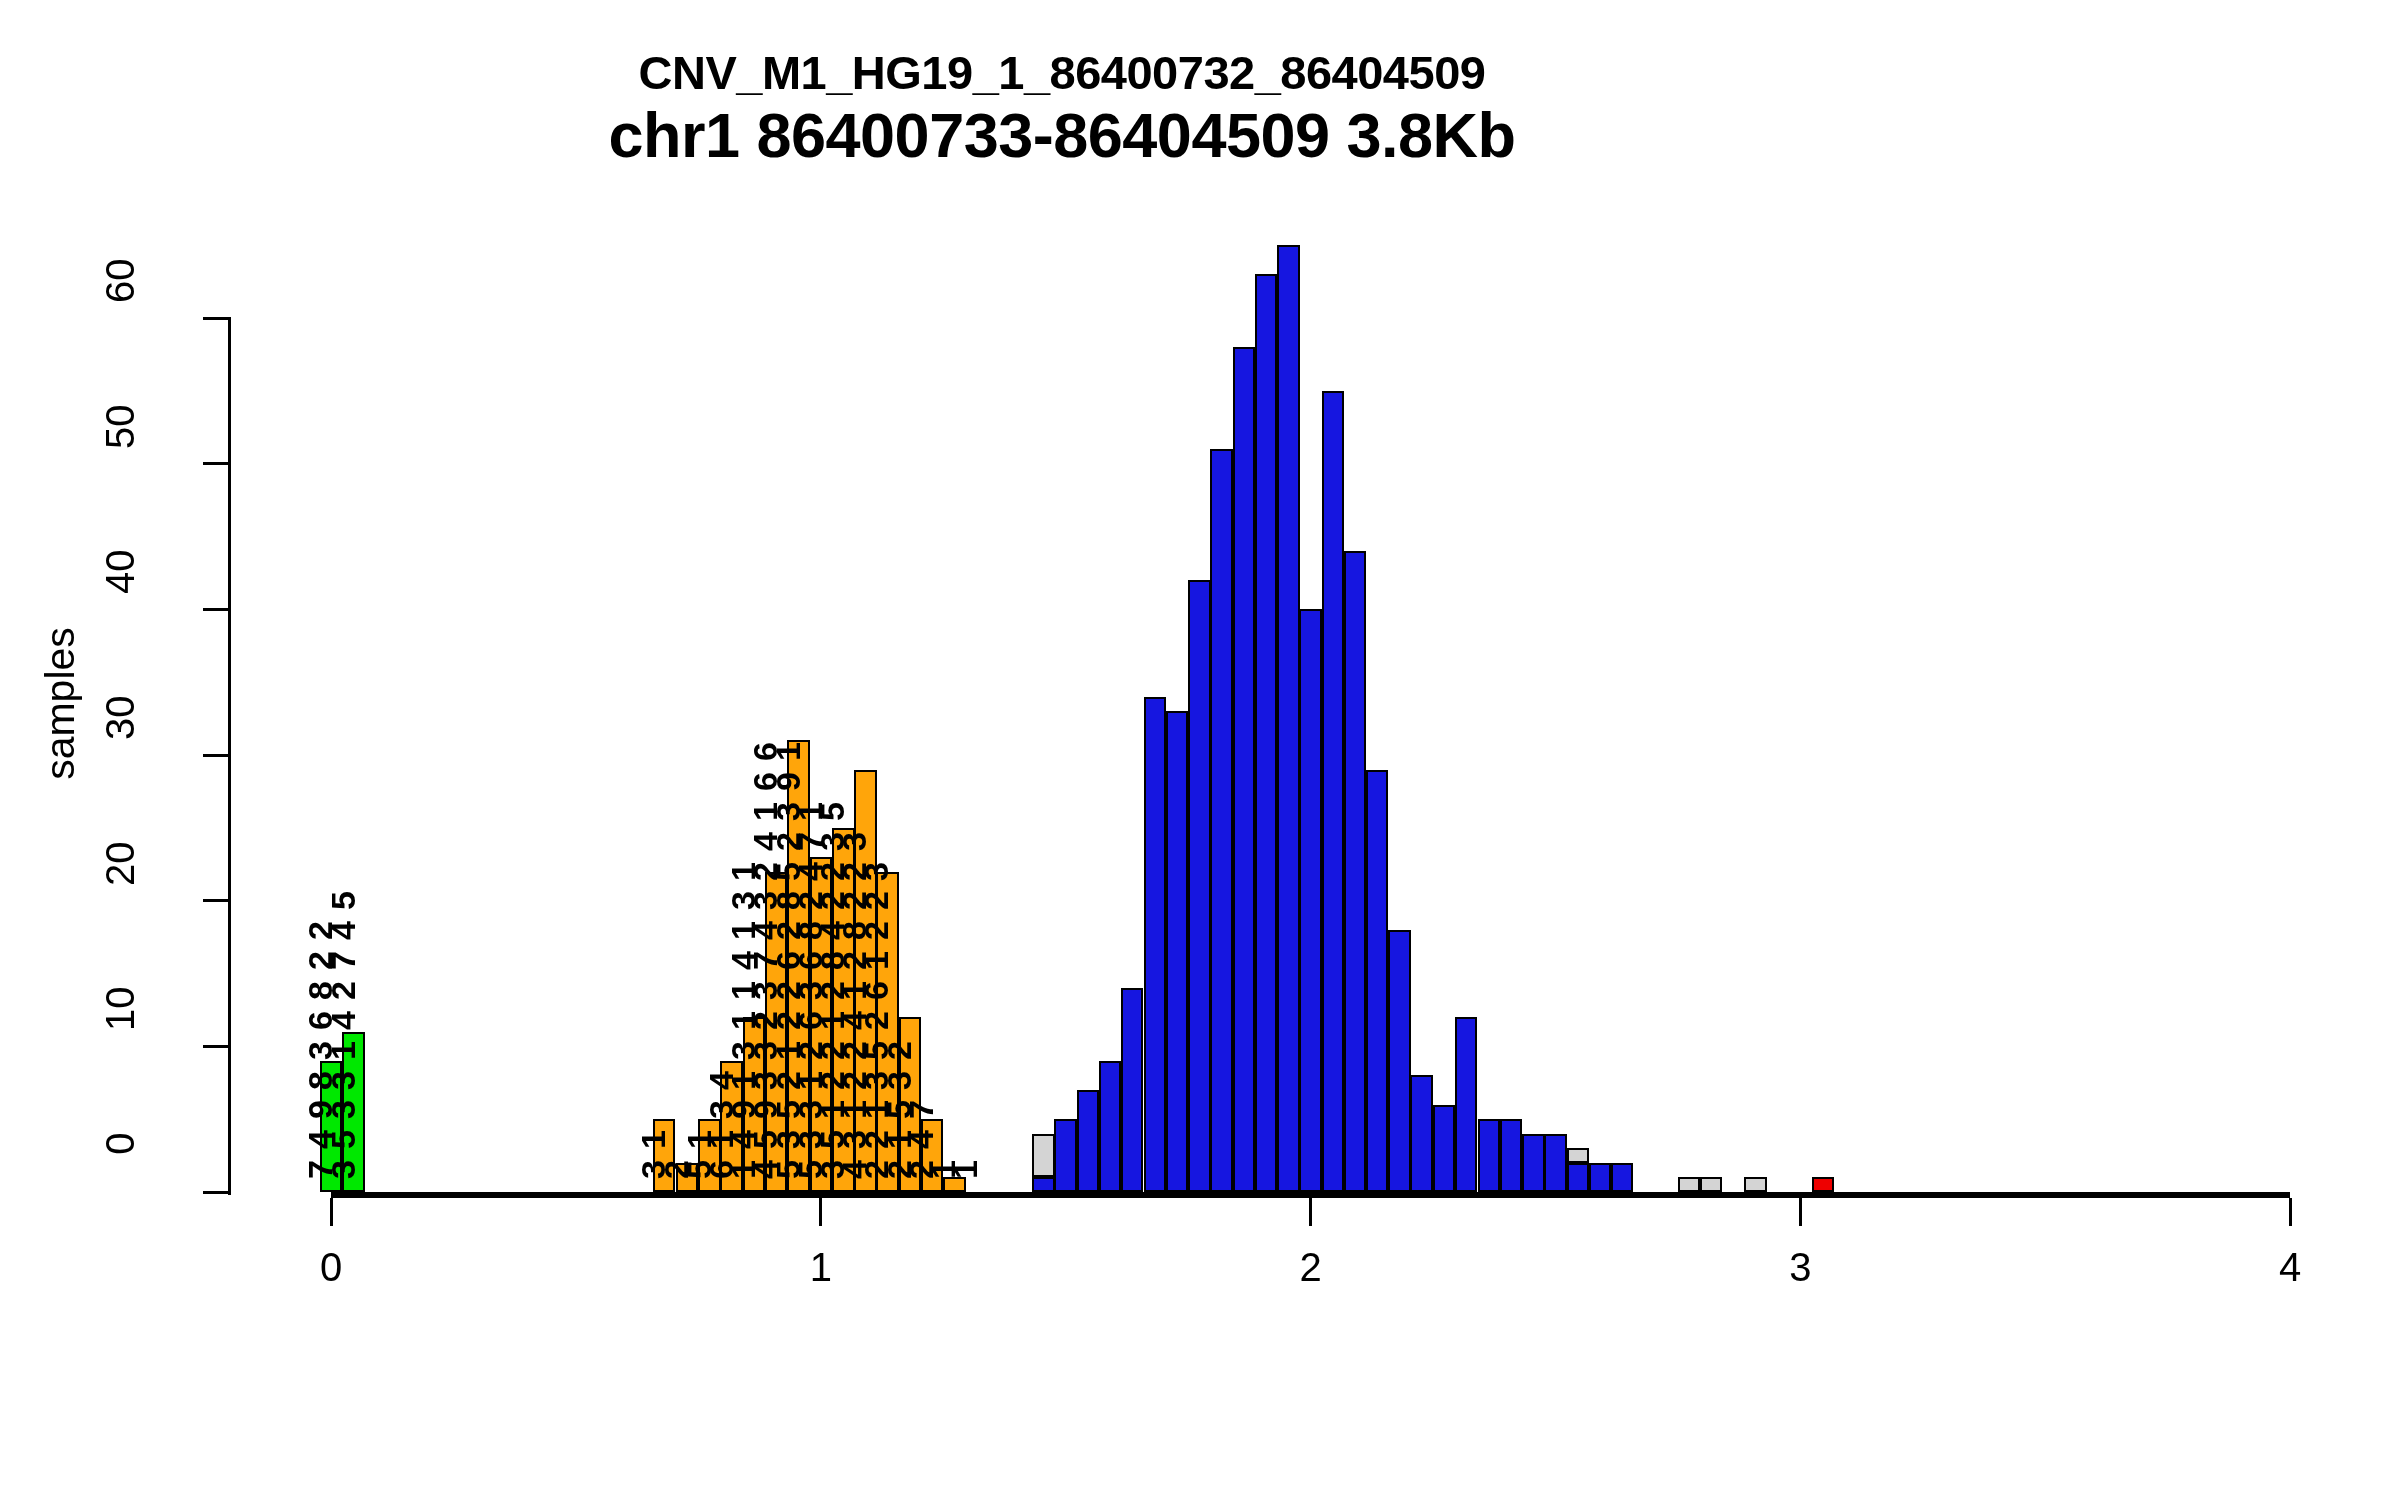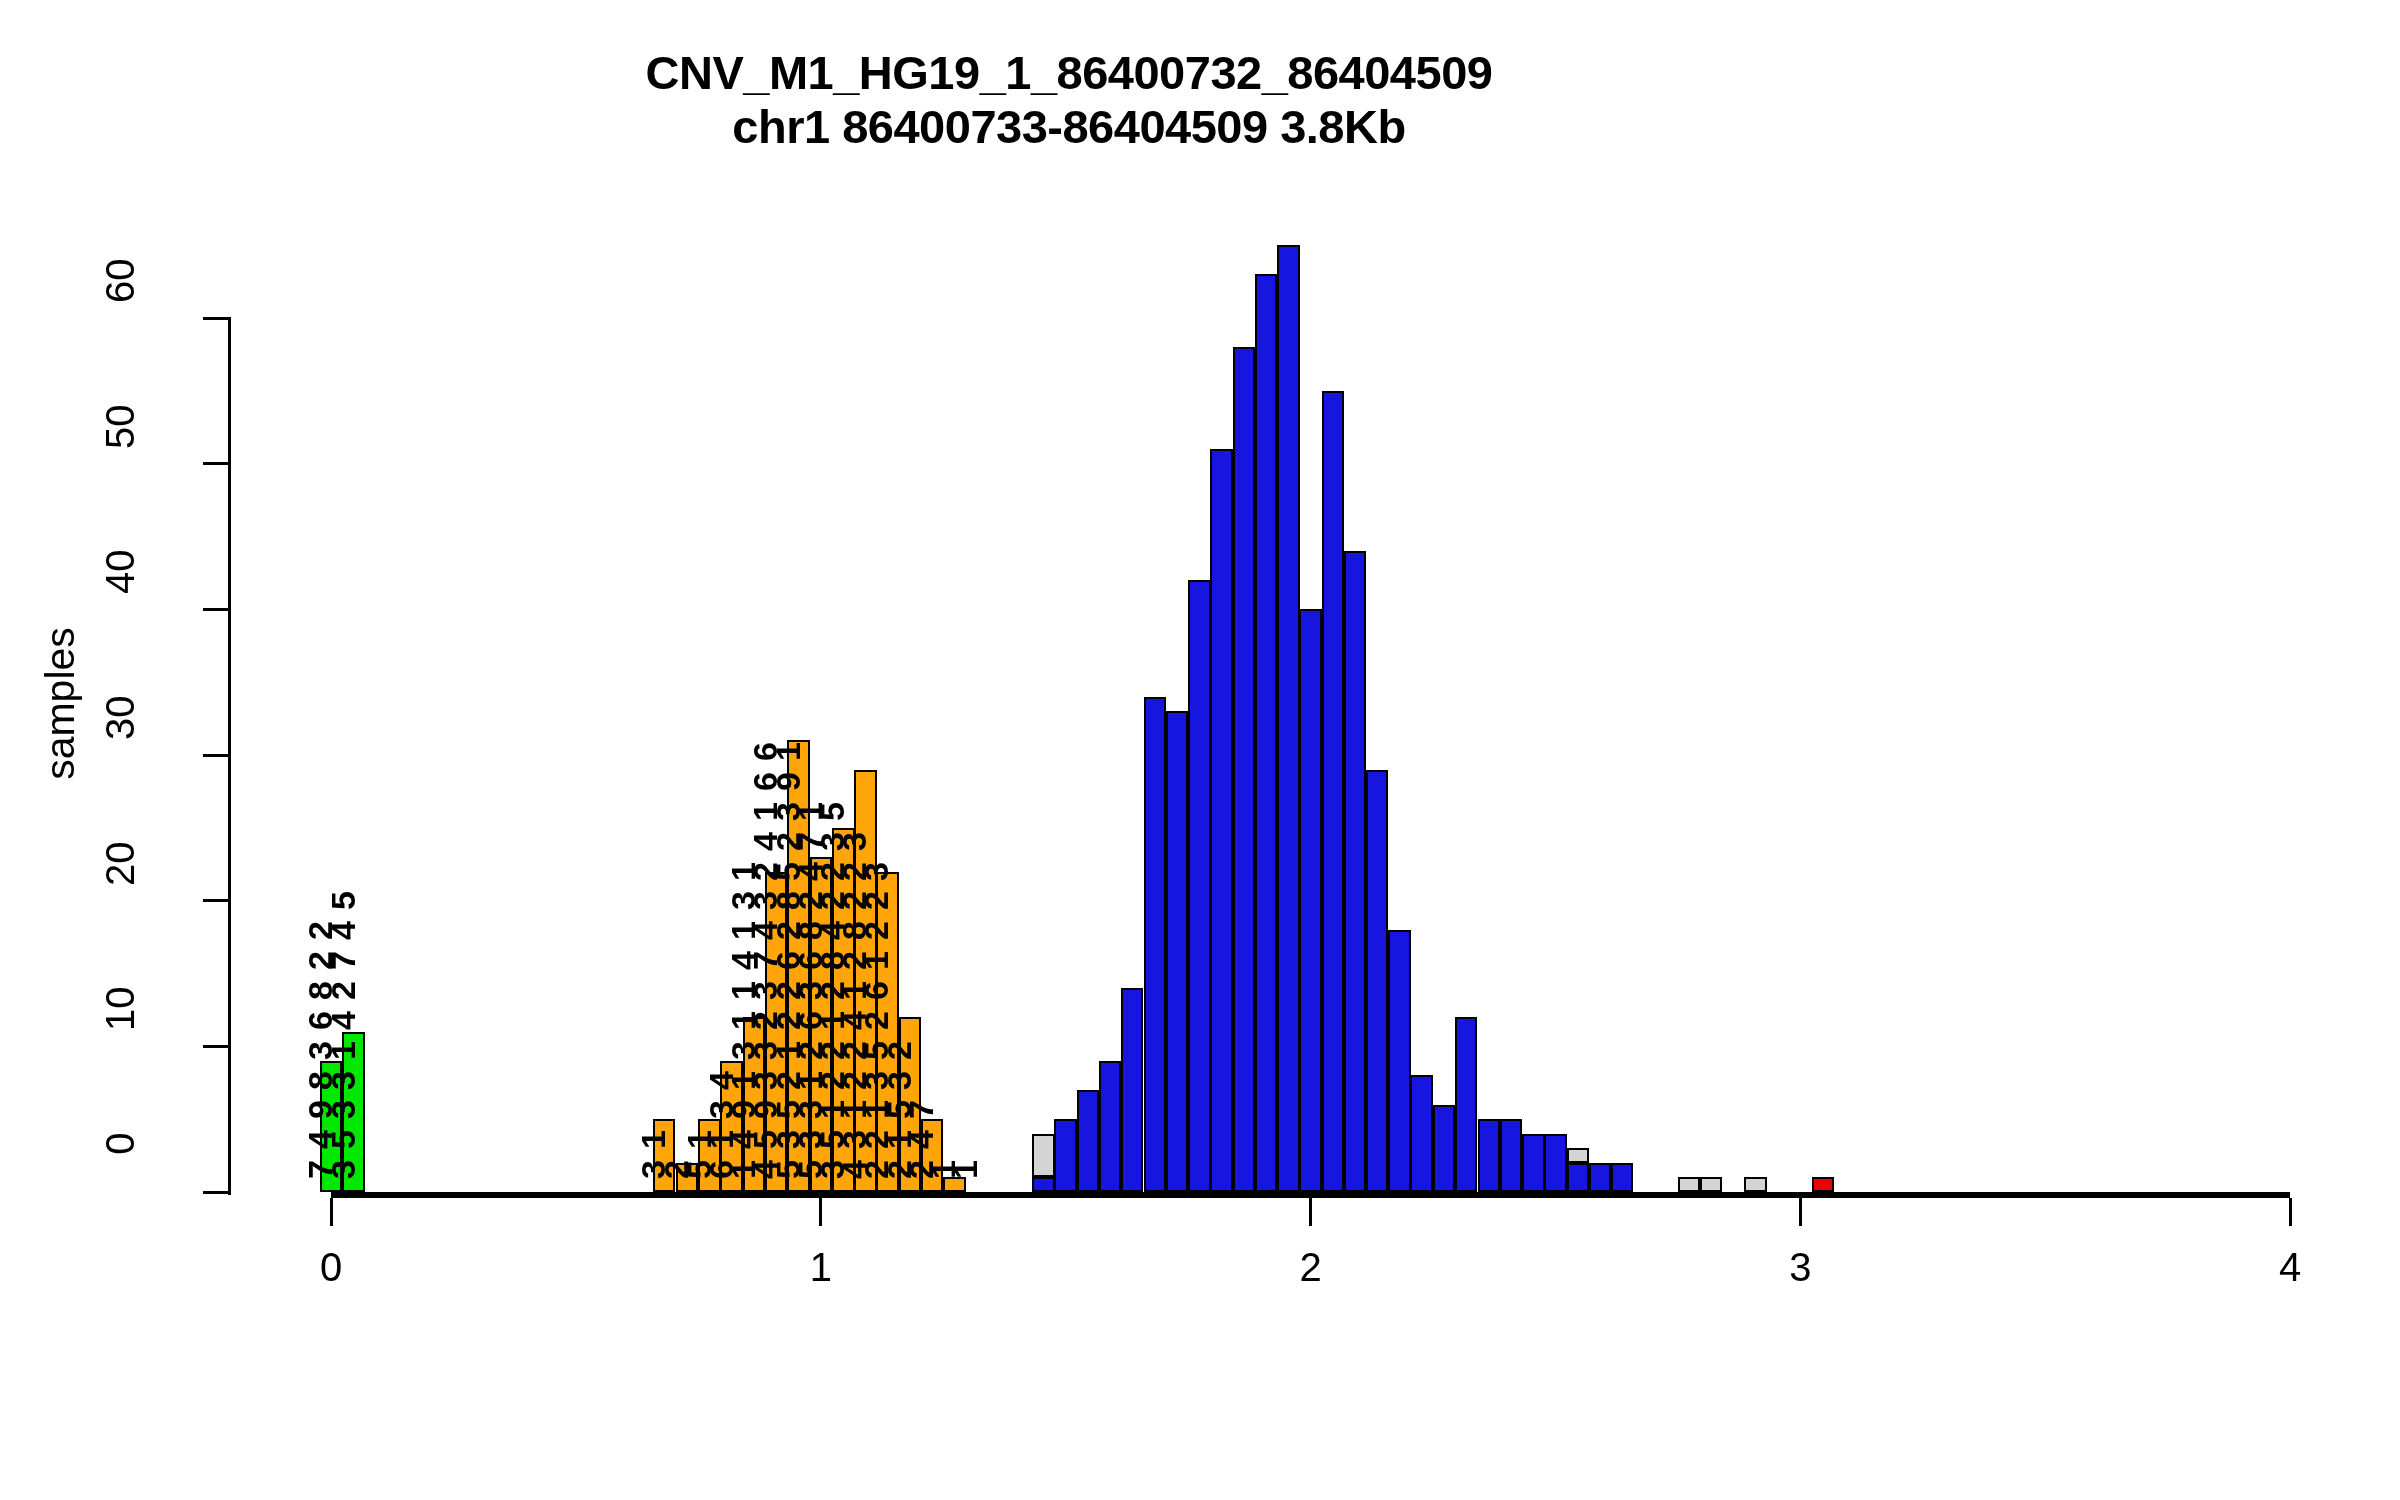--- a/index.html
+++ b/index.html
@@ -6,28 +6,28 @@
   body{
     width:2400px;height:1500px;
     background:#ffffff;
     font-family:"Liberation Sans", sans-serif;
     overflow:hidden;
   }
   #root{position:relative;width:2400px;height:1500px;}
 
   
   .title-block{
-    position:absolute;left:15px;top:46px;width:2108px;
+    position:absolute;left:8px;top:46px;width:2108px;
     text-align:center;
     font-weight:bold;
     color:#000;
     line-height:1.14;
   }
   .title-line1{font-size:47px;letter-spacing:-0.5px;}
-  .title-line2{font-size:47px;letter-spacing:-0.5px;}
+  .title-line2{font-size:63px;letter-spacing:-0.5px;}
 
   
   
   .plot{position:absolute;left:0;top:0;width:2400px;height:1500px;}
 
   
   .axis-line{position:absolute;background:#000;}
   .xtick{position:absolute;background:#000;width:3px;height:28px;top:1198px;}
   .ytick{position:absolute;background:#000;height:3px;width:28px;left:203px;}
   .ytick-label{

